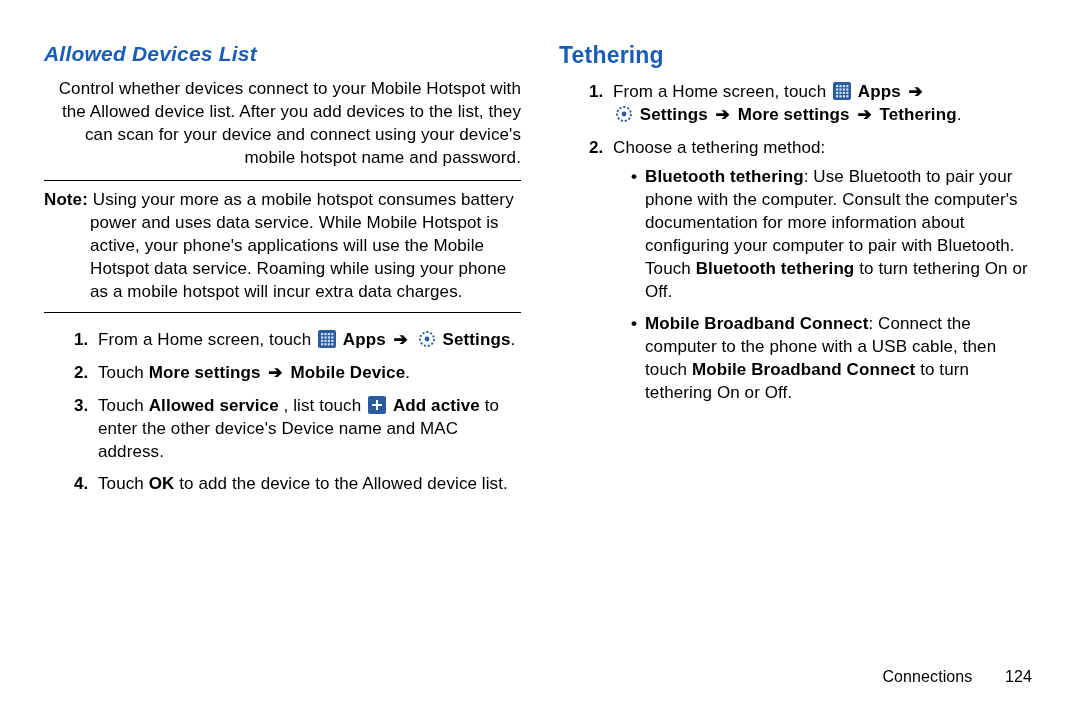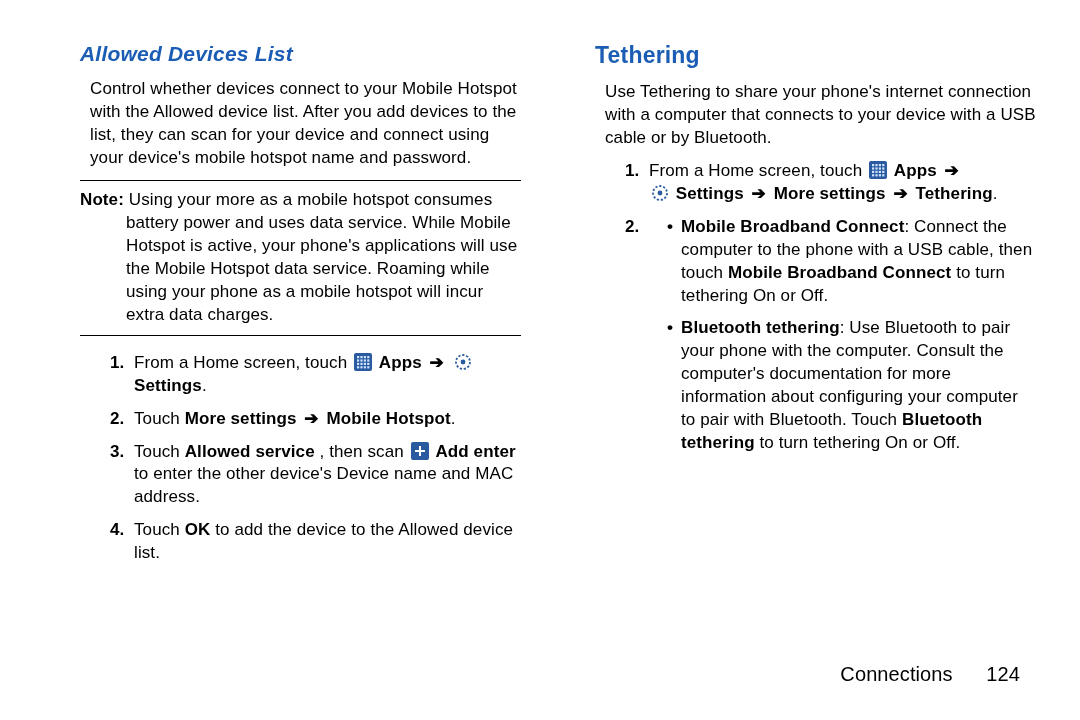--- a/index.html
+++ b/index.html
@@ -22,21 +22,20 @@
     display: flex;
     flex-direction: column;
     position: relative;
   }
   .columns {
     display: flex;
     gap: 38px;
   }
   .col {
     width: 482px;
-    margin-left: 36px;
   }
   h2.blue-italic {
     font-size: 21px;
     font-family: Arial, Helvetica, sans-serif;
     font-weight: 900;
     font-style: italic;
     color: #1b5db4;
     margin: 0 0 10px 0;
     letter-spacing: 0.2px;
   }
@@ -44,20 +43,21 @@
     font-size: 23px;
     font-family: Arial, Helvetica, sans-serif;
     font-weight: 900;
     color: #1b5db4;
     margin: 0 0 10px 0;
     letter-spacing: 0.2px;
   }
   .para {
     margin: 0 0 10px 0;
     padding-left: 10px;
+    text-align: right;
   }
   .note {
     border-top: 1px solid #000;
     border-bottom: 1px solid #000;
     padding: 8px 0 8px 0;
     margin: 4px 0 16px 0;
   }
   .note .hang {
     padding-left: 46px;
     text-indent: -46px;
@@ -104,22 +104,22 @@
   .icon {
     display: inline-block;
     width: 18px;
     height: 18px;
     vertical-align: -3px;
     margin: 0 2px;
   }
   .footer {
     position: absolute;
     bottom: 32px;
-    right: 60px;
-    font-size: 20px;
+    right: 48px;
+    font-size: 16px;
   }
   .footer .pagenum {
     margin-left: 28px;
   }
 </style>
 </head>
 <body>
 
 <div class="page">
   <div class="columns">
@@ -171,51 +171,50 @@
             </svg>
           </span>
           <span class="b">Settings</span><span>.</span>
         </li>
 
         <li>
           <span class="num">2.</span>
           <span>Touch </span>
           <span class="b">More settings</span>
           <span class="arrow b">➔</span>
-          <span class="b">Mobile Hotspot</span><span>.</span>
+          <span class="b">Mobile Device</span><span>.</span>
         </li>
 
         <li>
           <span class="num">3.</span>
           <span>Touch </span>
           <span class="b">Allowed service</span>
-          <span>, then scan </span>
+          <span>, list touch </span>
           <span class="icon">
             <svg viewBox="0 0 18 18">
                 <rect width="18" height="18" rx="2" fill="#2a5ba0"></rect>
               <rect x="8" y="4" width="2" height="10" fill="#fff"></rect>
                 <rect x="4" y="8" width="10" height="2" fill="#fff"></rect>
             </svg>
           </span>
-          <span class="b">Add enter</span>
+          <span class="b">Add active</span>
           <span> to enter the other device's Device name and MAC address.</span>
         </li>
 
         <li>
           <span class="num">4.</span>
           <span>Touch </span>
           <span class="b">OK</span>
           <span> to add the device to the Allowed device list.</span>
         </li>
       </ol>
     </div>
 
     <div class="col">
       <h2 class="blue-heavy">Tethering</h2>
-      <p class="para">Use Tethering to share your phone's internet connection with a computer that connects to your device with a USB cable or by Bluetooth.</p>
 
       <ol class="numlist">
         <li>
           <span class="num">1.</span>
           <span>From a Home screen, touch </span>
           <span class="icon">
             <svg viewBox="0 0 18 18">
                 <rect width="18" height="18" rx="2" fill="#2a5ba0"></rect>
               <g fill="#cfe3ff">
                 <rect x="3" y="3" width="2.2" height="2.2"></rect>
@@ -247,27 +246,28 @@
           </span>
           <span class="b">Settings</span>
           <span class="arrow b">➔</span>
           <span class="b">More settings</span>
           <span class="arrow b">➔</span>
           <span class="b">Tethering</span><span>.</span>
         </li>
 
         <li>
           <span class="num">2.</span>
+          <span>Choose a tethering method:</span>
 
           <ul class="bullets">
             <li>
-              <span class="b">Mobile Broadband Connect</span><span>: Connect the computer to the phone with a USB cable, then touch </span><span class="b">Mobile Broadband Connect</span><span> to turn tethering On or Off.</span>
+              <span class="b">Bluetooth tethering</span><span>: Use Bluetooth to pair your phone with the computer. Consult the computer's documentation for more information about configuring your computer to pair with Bluetooth. Touch </span><span class="b">Bluetooth tethering</span><span> to turn tethering On or Off.</span>
             </li>
             <li>
-              <span class="b">Bluetooth tethering</span><span>: Use Bluetooth to pair your phone with the computer. Consult the computer's documentation for more information about configuring your computer to pair with Bluetooth. Touch </span><span class="b">Bluetooth tethering</span><span> to turn tethering On or Off.</span>
+              <span class="b">Mobile Broadband Connect</span><span>: Connect the computer to the phone with a USB cable, then touch </span><span class="b">Mobile Broadband Connect</span><span> to turn tethering On or Off.</span>
             </li>
           </ul>
         </li>
       </ol>
     </div>
   </div>
 
   <div class="footer">
     <span>Connections</span>
     <span class="pagenum">124</span>

